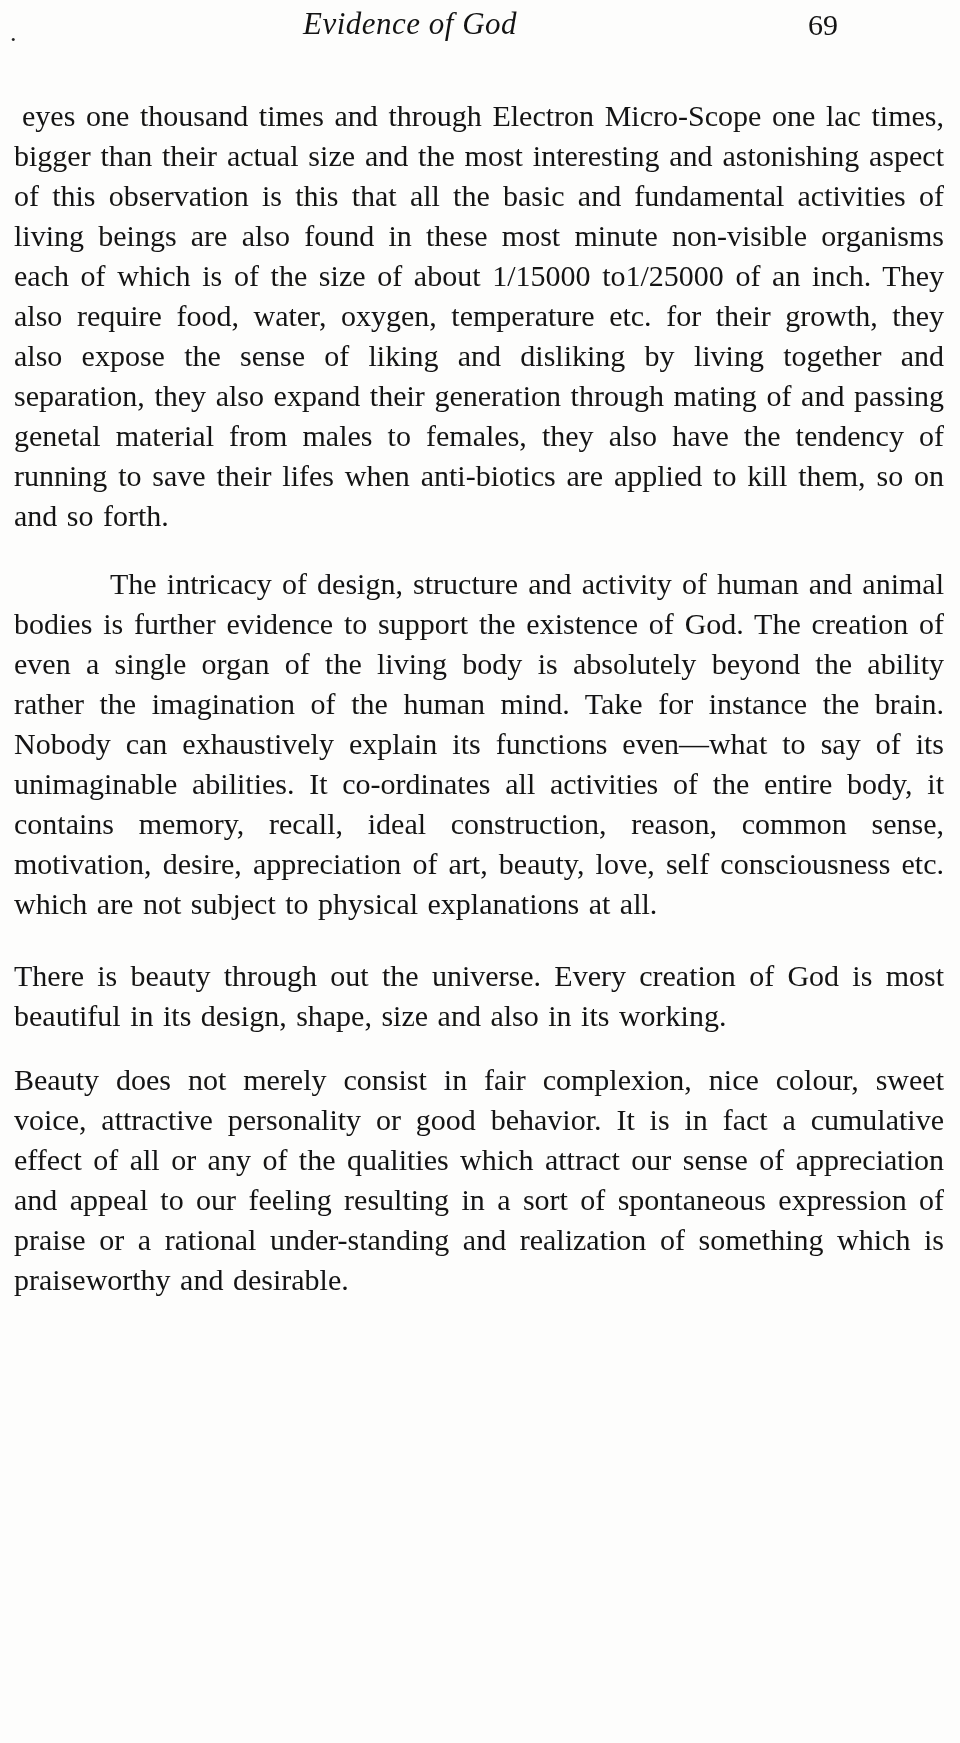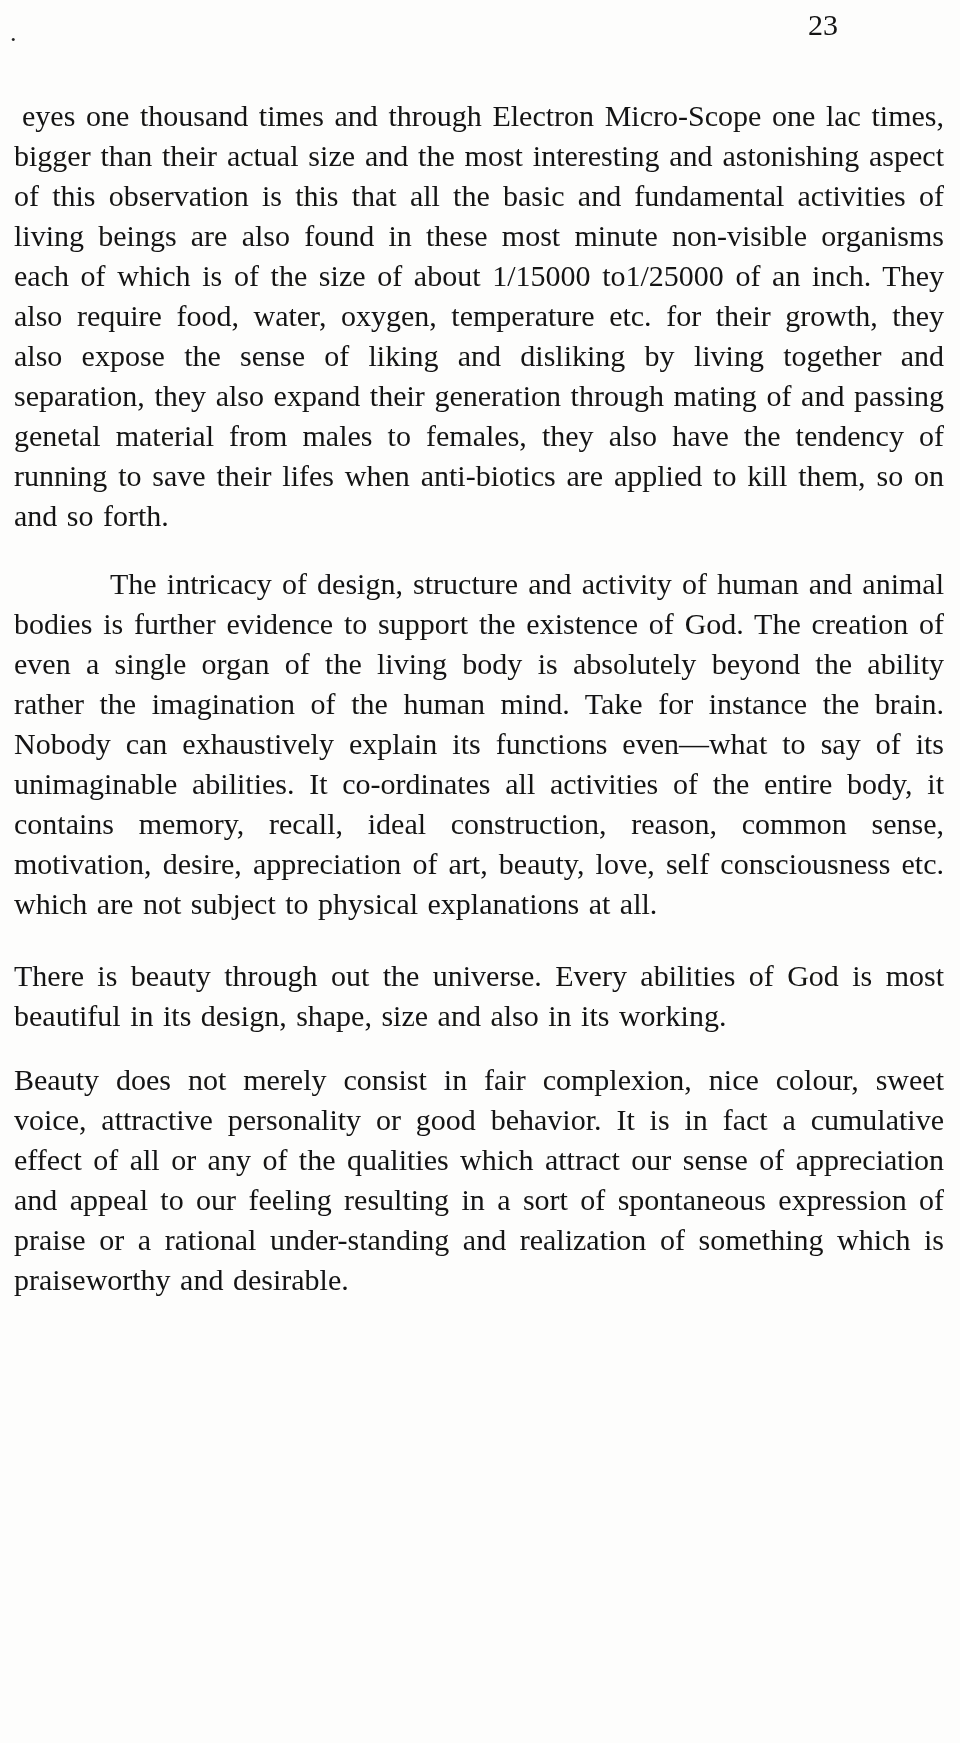--- a/index.html
+++ b/index.html
@@ -75,23 +75,24 @@
     margin-top: 24px;
   }
 </style>
 </head>
 <body>
 
 <div class="page">
 
   <header class="page-header">
     <span class="header-left-mark">.</span>
-    <span class="page-number">23</span>
+    <h1 class="page-title">Evidence of God</h1>
+    <span class="page-number">69</span>
   </header>
 
   <main class="page-body">
     <p class="para p1">eyes one thousand times and through Electron Micro-Scope one lac times, bigger than their actual size and the most interesting and astonishing aspect of this observation is this that all the basic and fundamental activities of living beings are also found in these most minute non-visible organisms each of which is of the size of about 1/15000 to1/25000 of an inch. They also require food, water, oxygen, temperature etc. for their growth, they also expose the sense of liking and disliking by living together and separation, they also expand their generation through mating of and passing genetal material from males to females, they also have the tendency of running to save their lifes when anti-biotics are applied to kill them, so on and so forth.</p>
     <p class="para p2">The intricacy of design, structure and activity of human and animal bodies is further evidence to support the existence of God. The creation of even a single organ of the living body is absolutely beyond the ability rather the imagination of the human mind. Take for instance the brain. Nobody can exhaustively explain its functions even—what to say of its unimaginable abilities. It co-ordinates all activities of the entire body, it contains memory, recall, ideal construction, reason, common sense, motivation, desire, appreciation of art, beauty, love, self consciousness etc. which are not subject to physical explanations at all.</p>
-    <p class="para p3">There is beauty through out the universe. Every abilities of God is most beautiful in its design, shape, size and also in its working.</p>
+    <p class="para p3">There is beauty through out the universe. Every creation of God is most beautiful in its design, shape, size and also in its working.</p>
     <p class="para p4">Beauty does not merely consist in fair complexion, nice colour, sweet voice, attractive personality or good behavior. It is in fact a cumulative effect of all or any of the qualities which attract our sense of appreciation and appeal to our feeling resulting in a sort of spontaneous expression of praise or a rational under-standing and realization of something which is praiseworthy and desirable.</p>
   </main>
 
 </div>
 
 </body></html>

